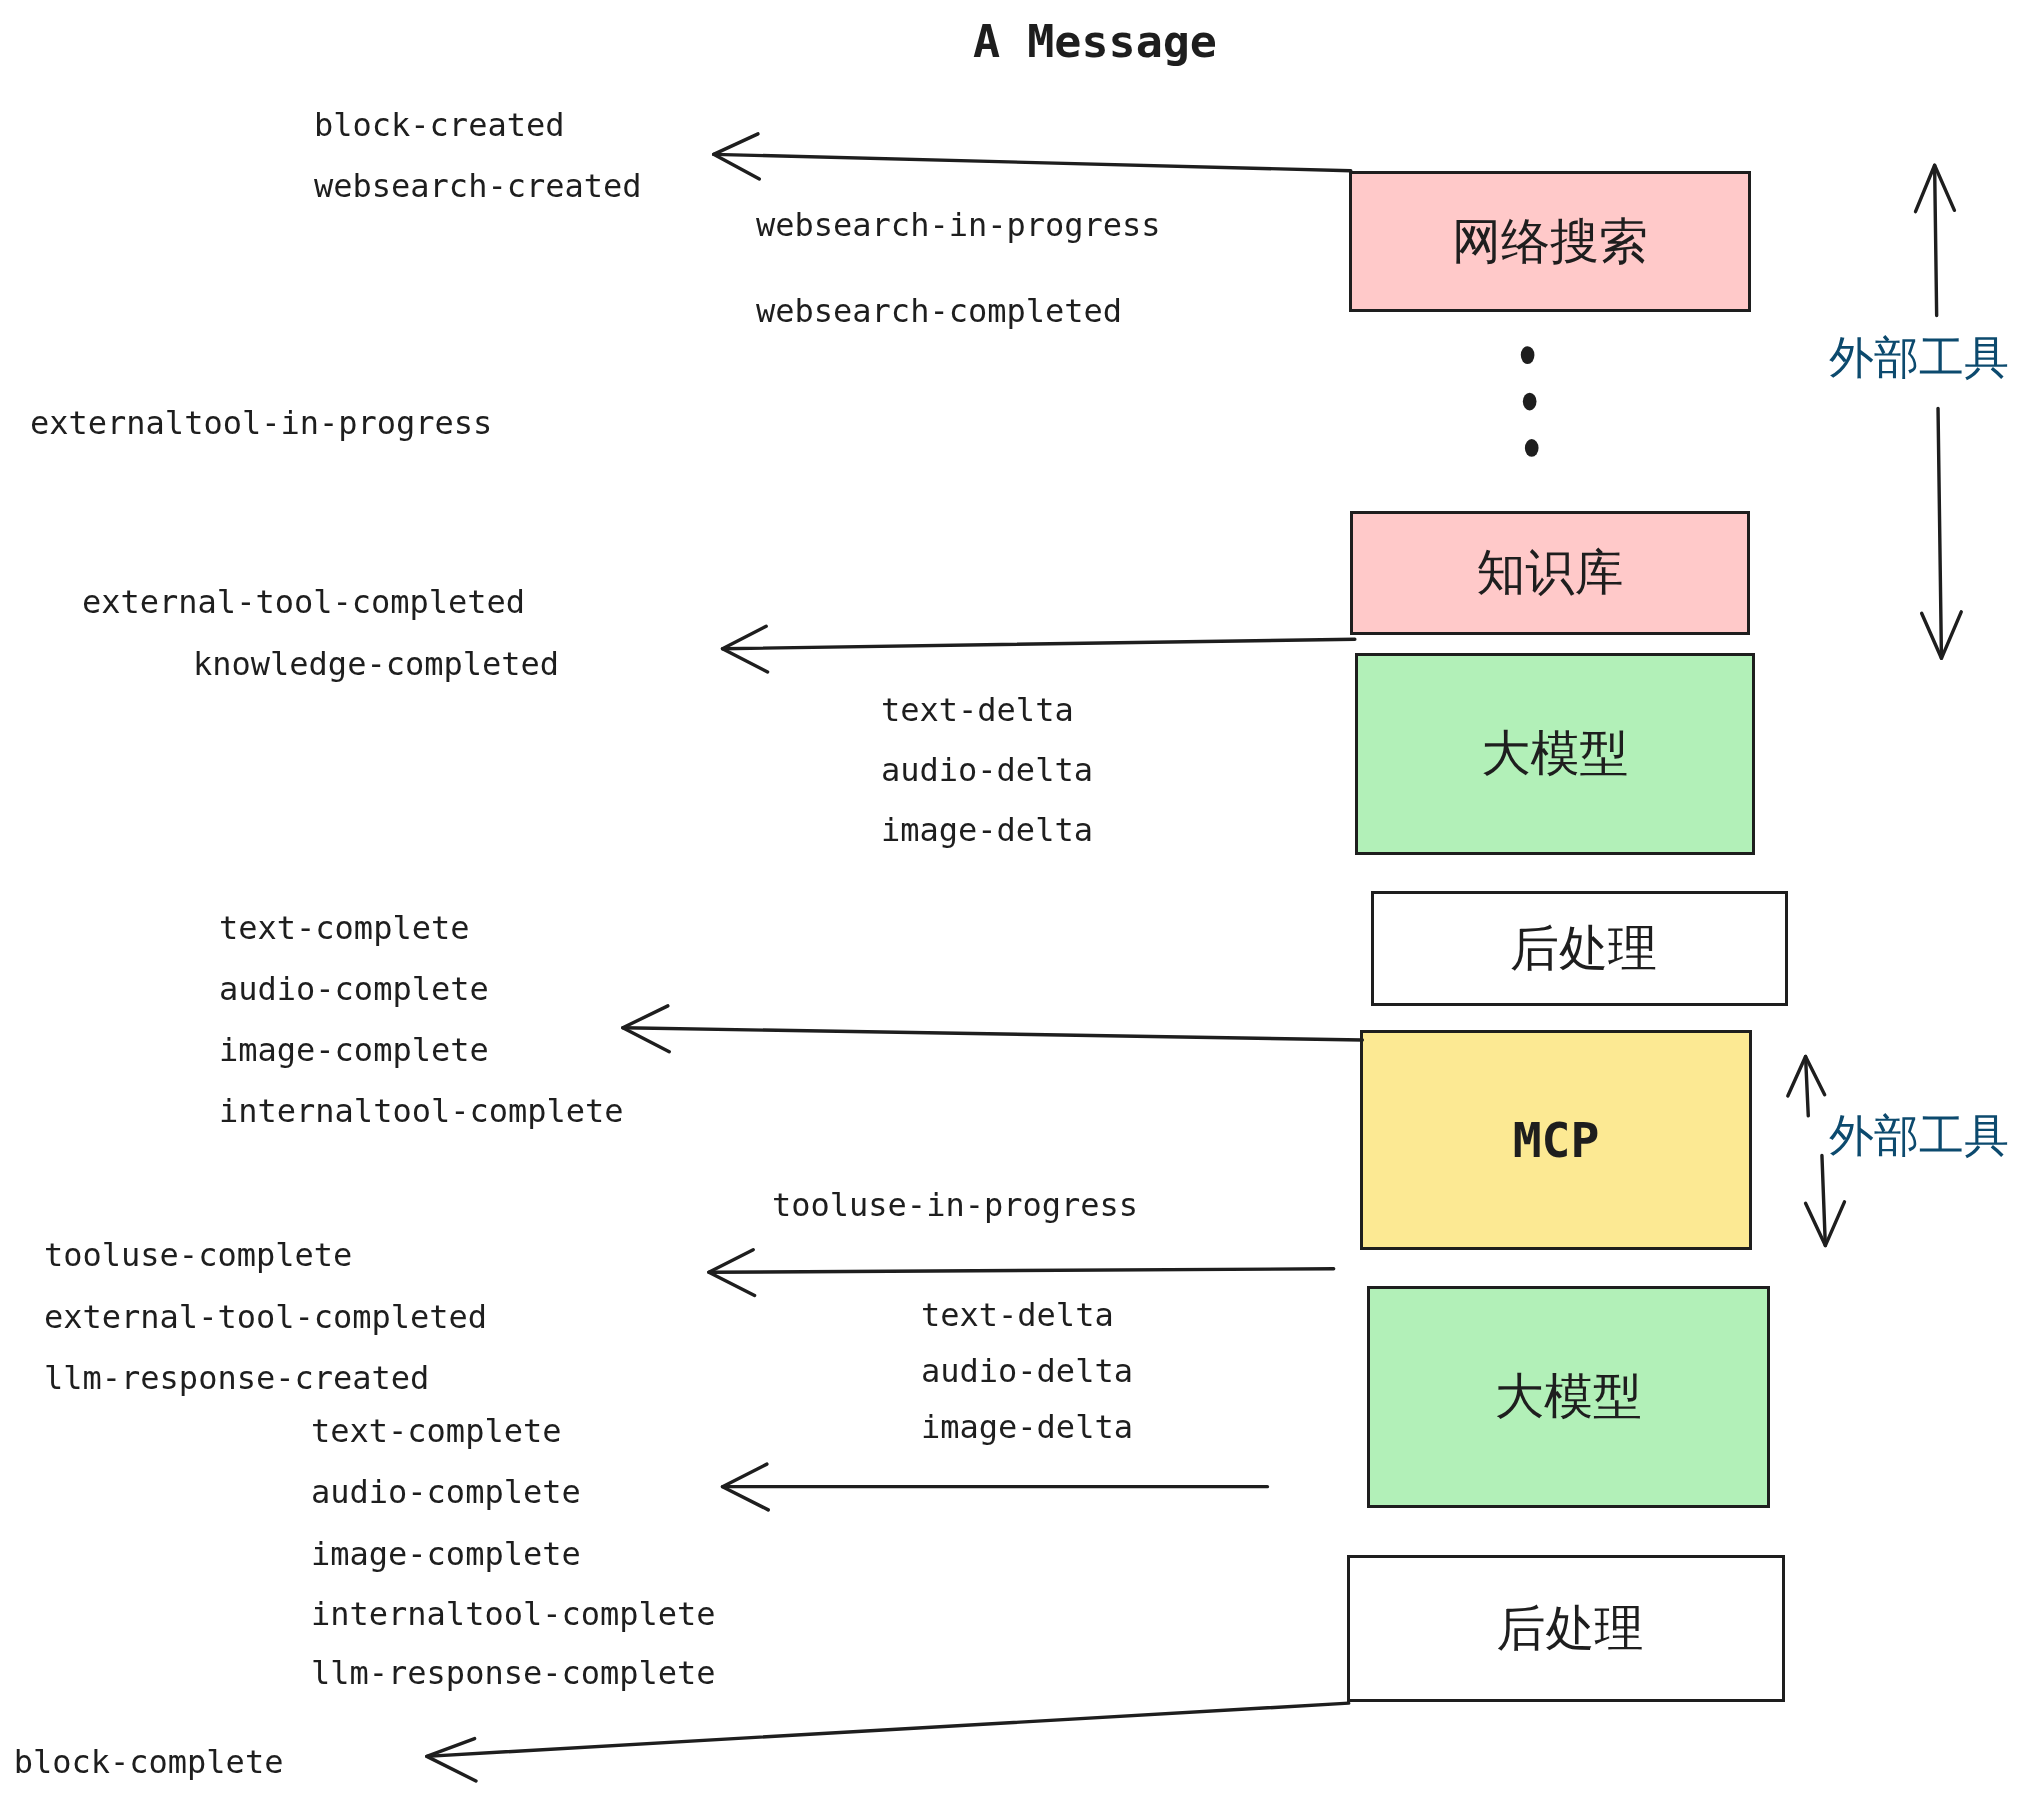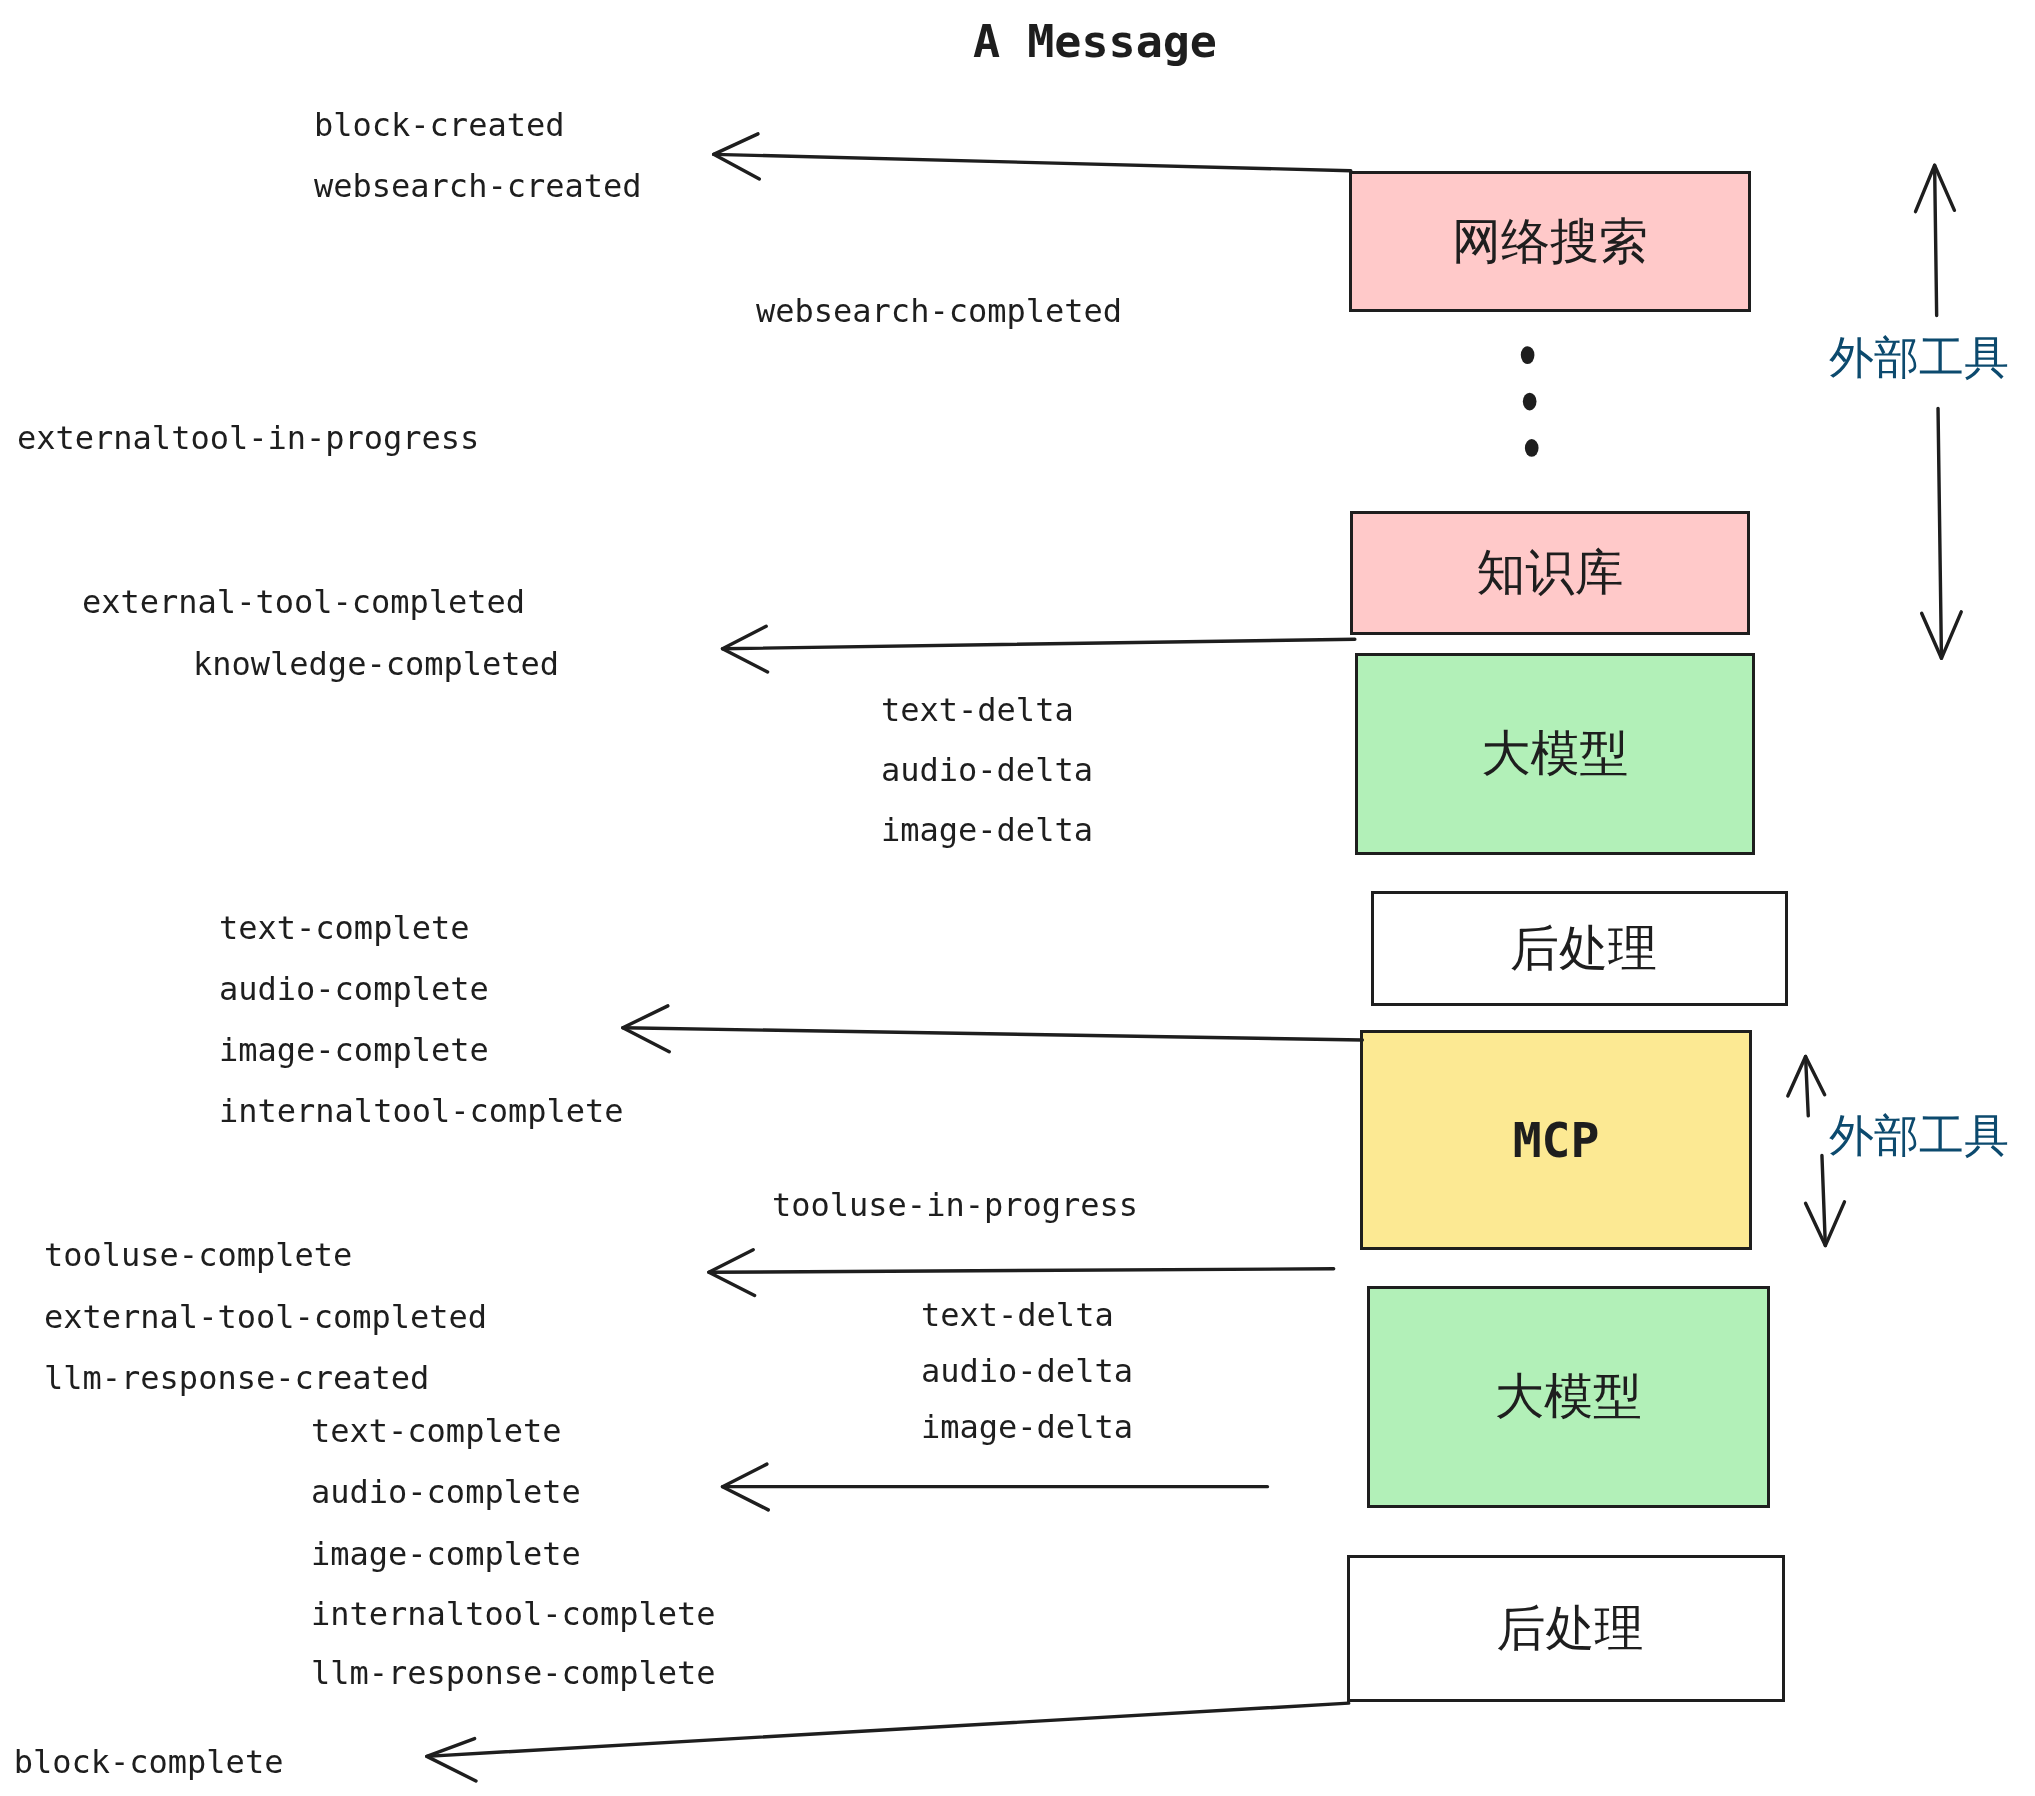--- a/index.html
+++ b/index.html
@@ -64,22 +64,23 @@
   </div>
   <div class="node white" style="left:1347px;top:1555px;width:438px;height:147px;">
     <span>后处理</span>
   </div>
 
   <div class="side-label" style="left:1829px;top:335px;">外部工具</div>
   <div class="side-label" style="left:1829px;top:1113px;">外部工具</div>
 
   <div class="ev" style="left:314px;top:125px;">block-created</div>
   <div class="ev" style="left:314px;top:186px;">websearch-created</div>
+  <div class="ev" style="left:756px;top:225px;">websearch-in-progress</div>
   <div class="ev" style="left:756px;top:311px;">websearch-completed</div>
-  <div class="ev" style="left:17px;top:423px;margin-top:15px;">externaltool-in-progress</div>
+  <div class="ev" style="left:30px;top:423px;">externaltool-in-progress</div>
   <div class="ev" style="left:82px;top:602px;">external-tool-completed</div>
   <div class="ev" style="left:193px;top:664px;">knowledge-completed</div>
   <div class="ev" style="left:881px;top:710px;">text-delta</div>
   <div class="ev" style="left:881px;top:770px;">audio-delta</div>
   <div class="ev" style="left:881px;top:830px;">image-delta</div>
   <div class="ev" style="left:219px;top:928px;">text-complete</div>
   <div class="ev" style="left:219px;top:989px;">audio-complete</div>
   <div class="ev" style="left:219px;top:1050px;">image-complete</div>
   <div class="ev" style="left:219px;top:1111px;">internaltool-complete</div>
   <div class="ev" style="left:772px;top:1161px;margin-top:44px;">tooluse-in-progress</div>

